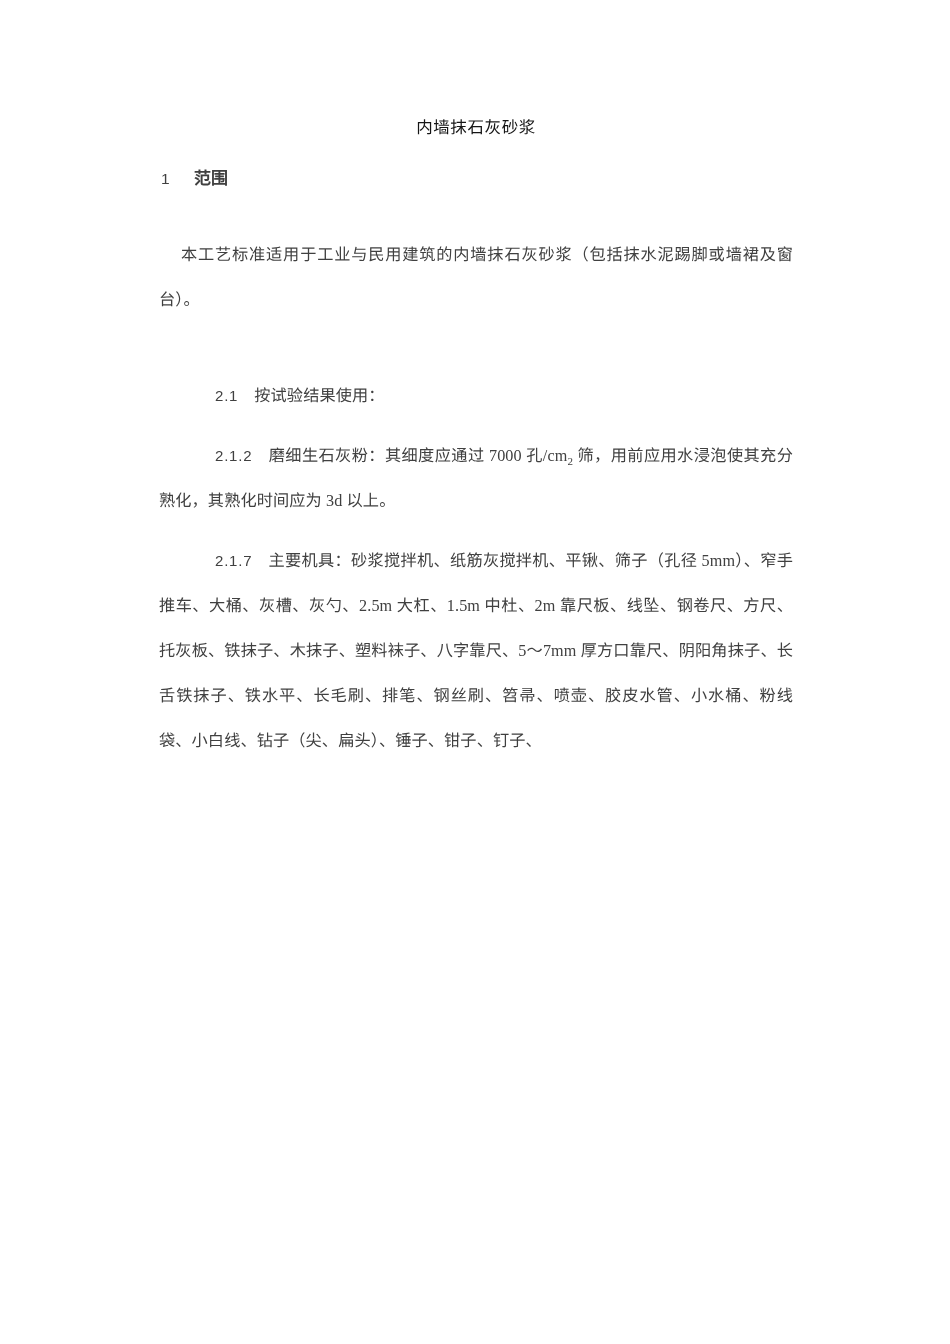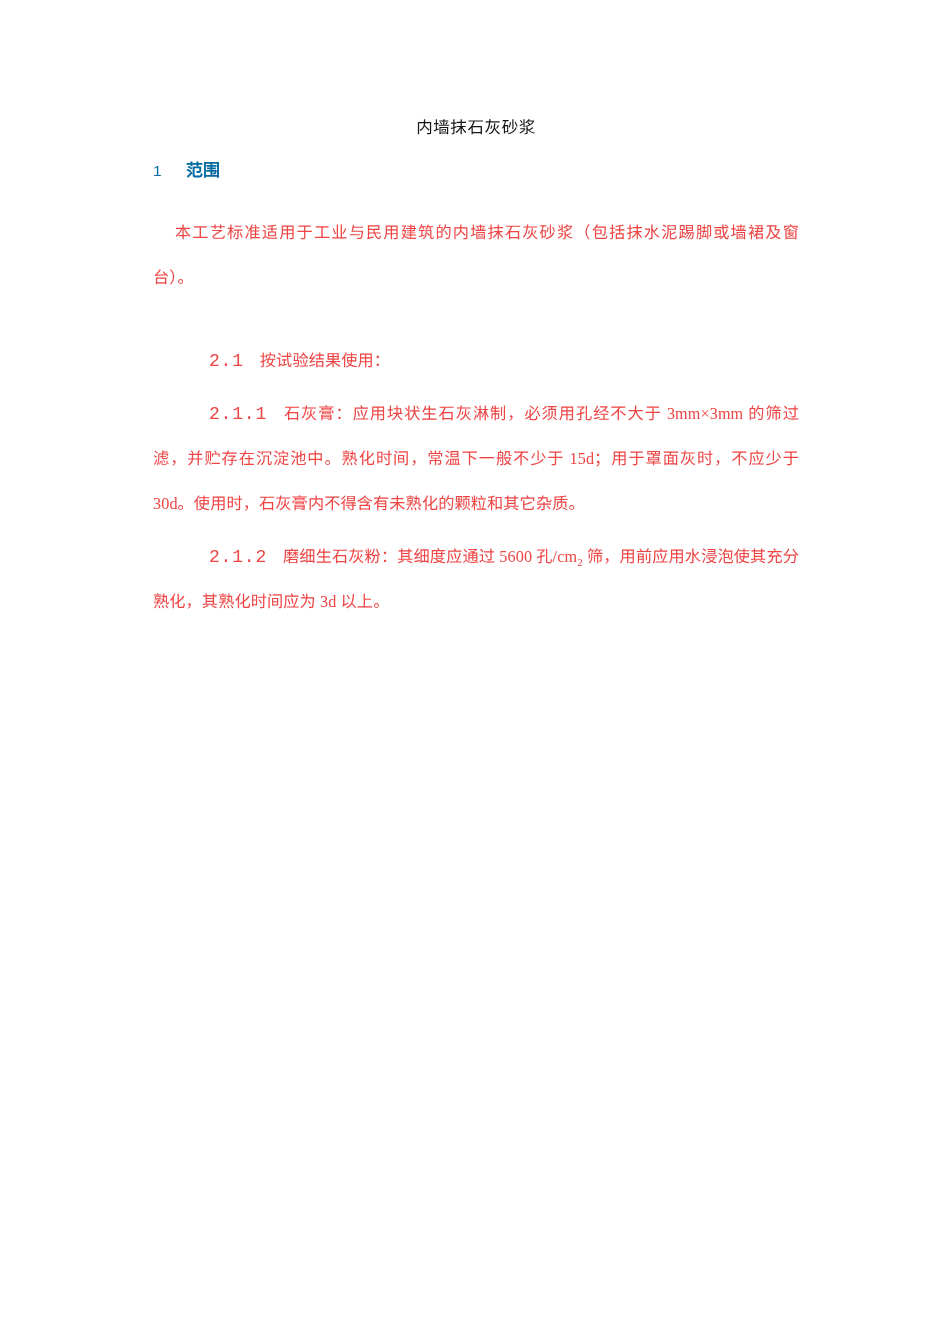--- a/index.html
+++ b/index.html
@@ -41,52 +41,52 @@
     letter-spacing: 0.6px;
     font-weight: normal;
     color: #151515;
     font-family: Liberation Serif, serif;
   }
 
   .heading {
     font-size: 17px;
     font-weight: bold;
     line-height: 30px;
-    margin: 8px;
-    color: #0369a1;
+    margin: 16px;
+    color: #404040;
     white-space: pre;
   }
 
   .h-num {
     display: inline-block;
     min-width: 16px;
     font-family: "Liberation Sans", sans-serif;
     font-weight: normal;
     font-size: 15.5px;
   }
 
   .h-gap {
     display: inline-block;
     width: 17px;
   }
 
   .para {
     font-size: 16.2px;
     line-height: 45px;
-    margin: 8px;
+    margin: 14px;
     text-align: justify;
     text-justify: inter-ideograph;
-    color: #ef4444;
+    color: #404040;
     letter-spacing: 0.1px;
   }
 
   .para .lead {
     display: inline-block;
-    font-family: Liberation Mono, monospace;
-    font-size: 18px;
+    font-family: Liberation Sans, sans-serif;
+    font-size: 15px;
     letter-spacing: 0.8px;
   }
 
   .indent-1 { text-indent: 22px; }
   .indent-2 { text-indent: 28px; }
 
   .sp-after-title { height: 6px; }
   .sp-small { height: 9px; }
   .sp-med { height: 13px; }
   .sp-lead { display: inline-block; width: 16px; }
@@ -113,23 +113,23 @@
 
     <p class="para indent-1"><span>本工艺标准适用于工业与民用建筑的内墙抹石灰砂浆（包括抹水泥踢脚或墙裙及窗台）。</span></p>
 
     <div class="sp-small"></div>
 
 
     <div class="sp-med"></div>
 
     <p class="para indent-2"><span class="lead">2.1</span><span class="sp-lead"></span><span>按试验结果使用：</span></p>
 
-    <p class="para indent-2"><span class="lead">2.1.1</span><span class="sp-lead"></span><span>石灰膏：应用块状生石灰淋制，必须用孔经不大于 3mm×3mm 的筛过滤，并贮存在沉淀池中。熟化时间，常温下一般不少于 15d；用于罩面灰时，不应少于 30d。使用时，石灰膏内不得含有未熟化的颗粒和其它杂质。</span></p>
 
-    <p class="para indent-2"><span class="lead">2.1.2</span><span class="sp-lead"></span><span>磨细生石灰粉：其细度应通过 5600 孔/cm</span><sub>2</sub><span> 筛，用前应用水浸泡使其充分熟化，其熟化时间应为 3d 以上。</span></p>
+    <p class="para indent-2"><span class="lead">2.1.2</span><span class="sp-lead"></span><span>磨细生石灰粉：其细度应通过 7000 孔/cm</span><sub>2</sub><span> 筛，用前应用水浸泡使其充分熟化，其熟化时间应为 3d 以上。</span></p>
 
 
 
 
 
+    <p class="para indent-2"><span class="lead">2.1.7</span><span class="sp-lead"></span><span>主要机具：砂浆搅拌机、纸筋灰搅拌机、平锹、筛子（孔径 5mm）、窄手推车、大桶、灰槽、灰勺、2.5m 大杠、1.5m 中杜、2m 靠尺板、线坠、钢卷尺、方尺、托灰板、铁抹子、木抹子、塑料袜子、八字靠尺、5～7mm 厚方口靠尺、阴阳角抹子、长舌铁抹子、铁水平、长毛刷、排笔、钢丝刷、笤帚、喷壶、胶皮水管、小水桶、粉线袋、小白线、钻子（尖、扁头）、锤子、钳子、钉子、</span></p>
 
   </div>
 </div>
 
 </body></html>

